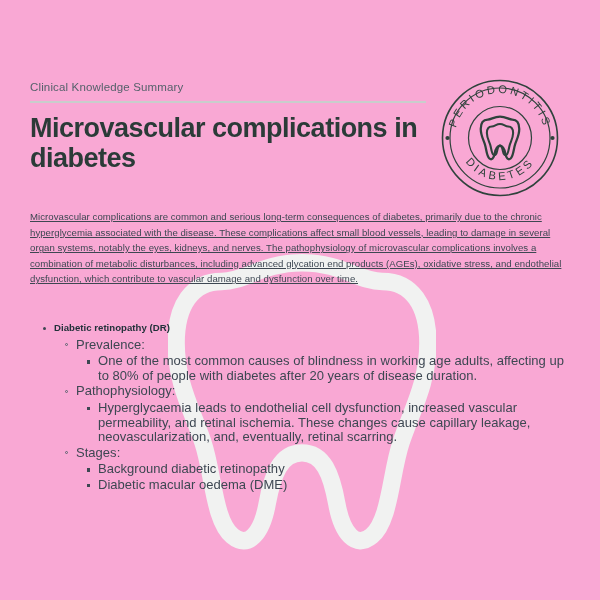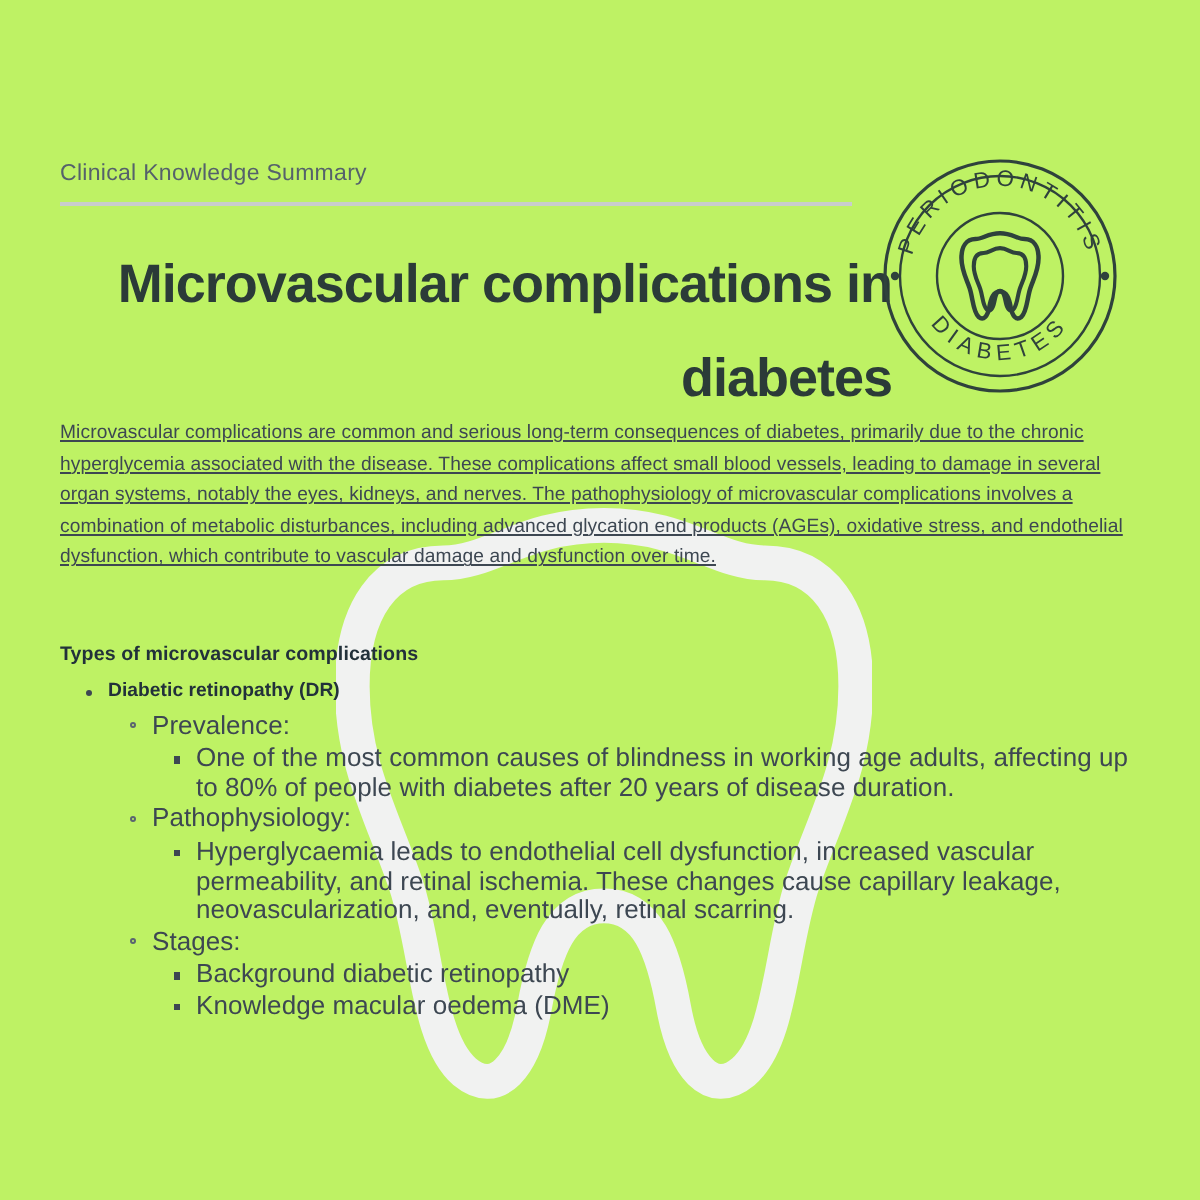--- a/index.html
+++ b/index.html
@@ -11,21 +11,21 @@
     height: 600px;
     background: #ffffff;
     font-family: "Liberation Sans", sans-serif;
     overflow: hidden;
     position: relative;
   }
 
   .page {
     position: absolute;
     inset: 0;
-    background: #bef264;
+    background: #f9a8d4;
     overflow: hidden;
   }
 
   
   .watermark {
     position: absolute;
     left: 168px;
     top: 252px;
     width: 268px;
     height: 300px;
@@ -51,27 +51,26 @@
     font-weight: 400;
   }
   .rule {
     width: 396px;
     height: 2px;
     background: #c9cdcc;
     margin: 0 0 10px 0;
   }
   .doc-title {
     font-size: 27px;
-    line-height: 47px;
+    line-height: 30px;
     font-weight: 700;
     color: #2b3b38;
     letter-spacing: -0.5px;
-    margin: 16px;
+    margin: 0;
     max-width: 400px;
-    text-align: right;
   }
 
   
   .stamp {
     position: absolute;
     left: 440px;
     top: 78px;
     width: 120px;
     height: 120px;
     z-index: 3;
@@ -251,21 +250,20 @@
                  C154 126 164 110 164 88
                  C164 68 156 56 140 56
                  C126 56 118 44 100 44 Z" fill="none" stroke="#2f423c" stroke-width="10" stroke-linejoin="round"></path>
       </g>
     </svg>
   </div>
 
   <p class="intro">Microvascular complications are common and serious long-term consequences of diabetes, primarily due to the chronic hyperglycemia associated with the disease. These complications affect small blood vessels, leading to damage in several organ systems, notably the eyes, kidneys, and nerves. The pathophysiology of microvascular complications involves a combination of metabolic disturbances, including advanced glycation end products (AGEs), oxidative stress, and endothelial dysfunction, which contribute to vascular damage and dysfunction over time.</p>
 
   <div class="section">
-    <div class="section-heading">Types of microvascular complications</div>
 
     <ul class="lv1">
       <li class="node">
         <span class="txt">Diabetic retinopathy (DR)</span>
 
         <ul class="lv2">
 
           <li class="node">
             <span class="txt">Prevalence:</span>
             <ul class="lv3">
@@ -284,21 +282,21 @@
             </ul>
           </li>
 
           <li class="node">
             <span class="txt">Stages:</span>
             <ul class="lv3">
               <li class="node">
                 <span class="txt">Background diabetic retinopathy</span>
               </li>
               <li class="node">
-                <span class="txt">Knowledge macular oedema (DME)</span>
+                <span class="txt">Diabetic macular oedema (DME)</span>
               </li>
             </ul>
           </li>
 
         </ul>
       </li>
     </ul>
   </div>
 
 </div>

